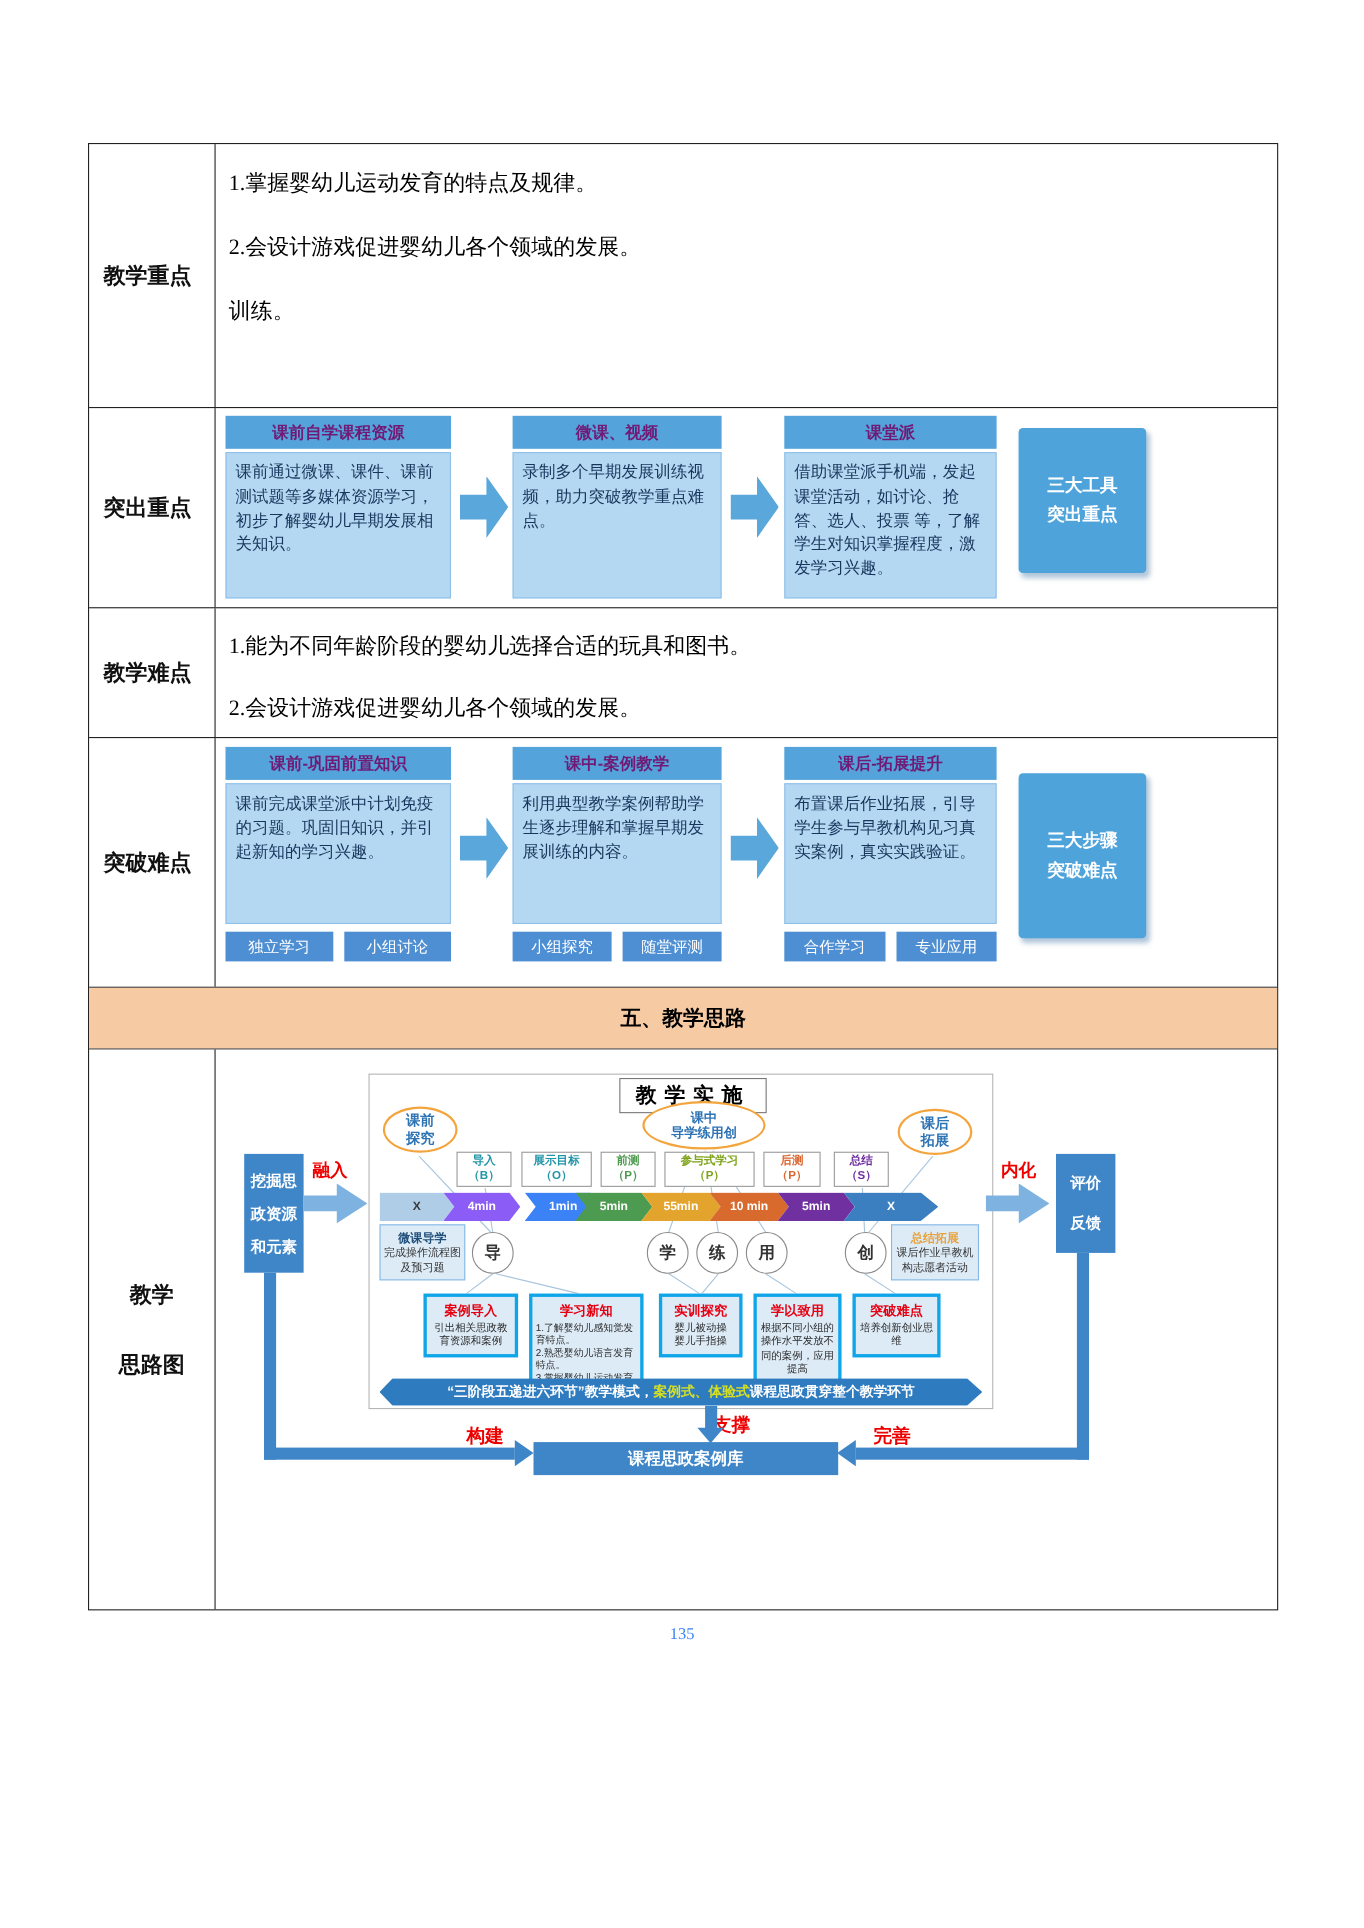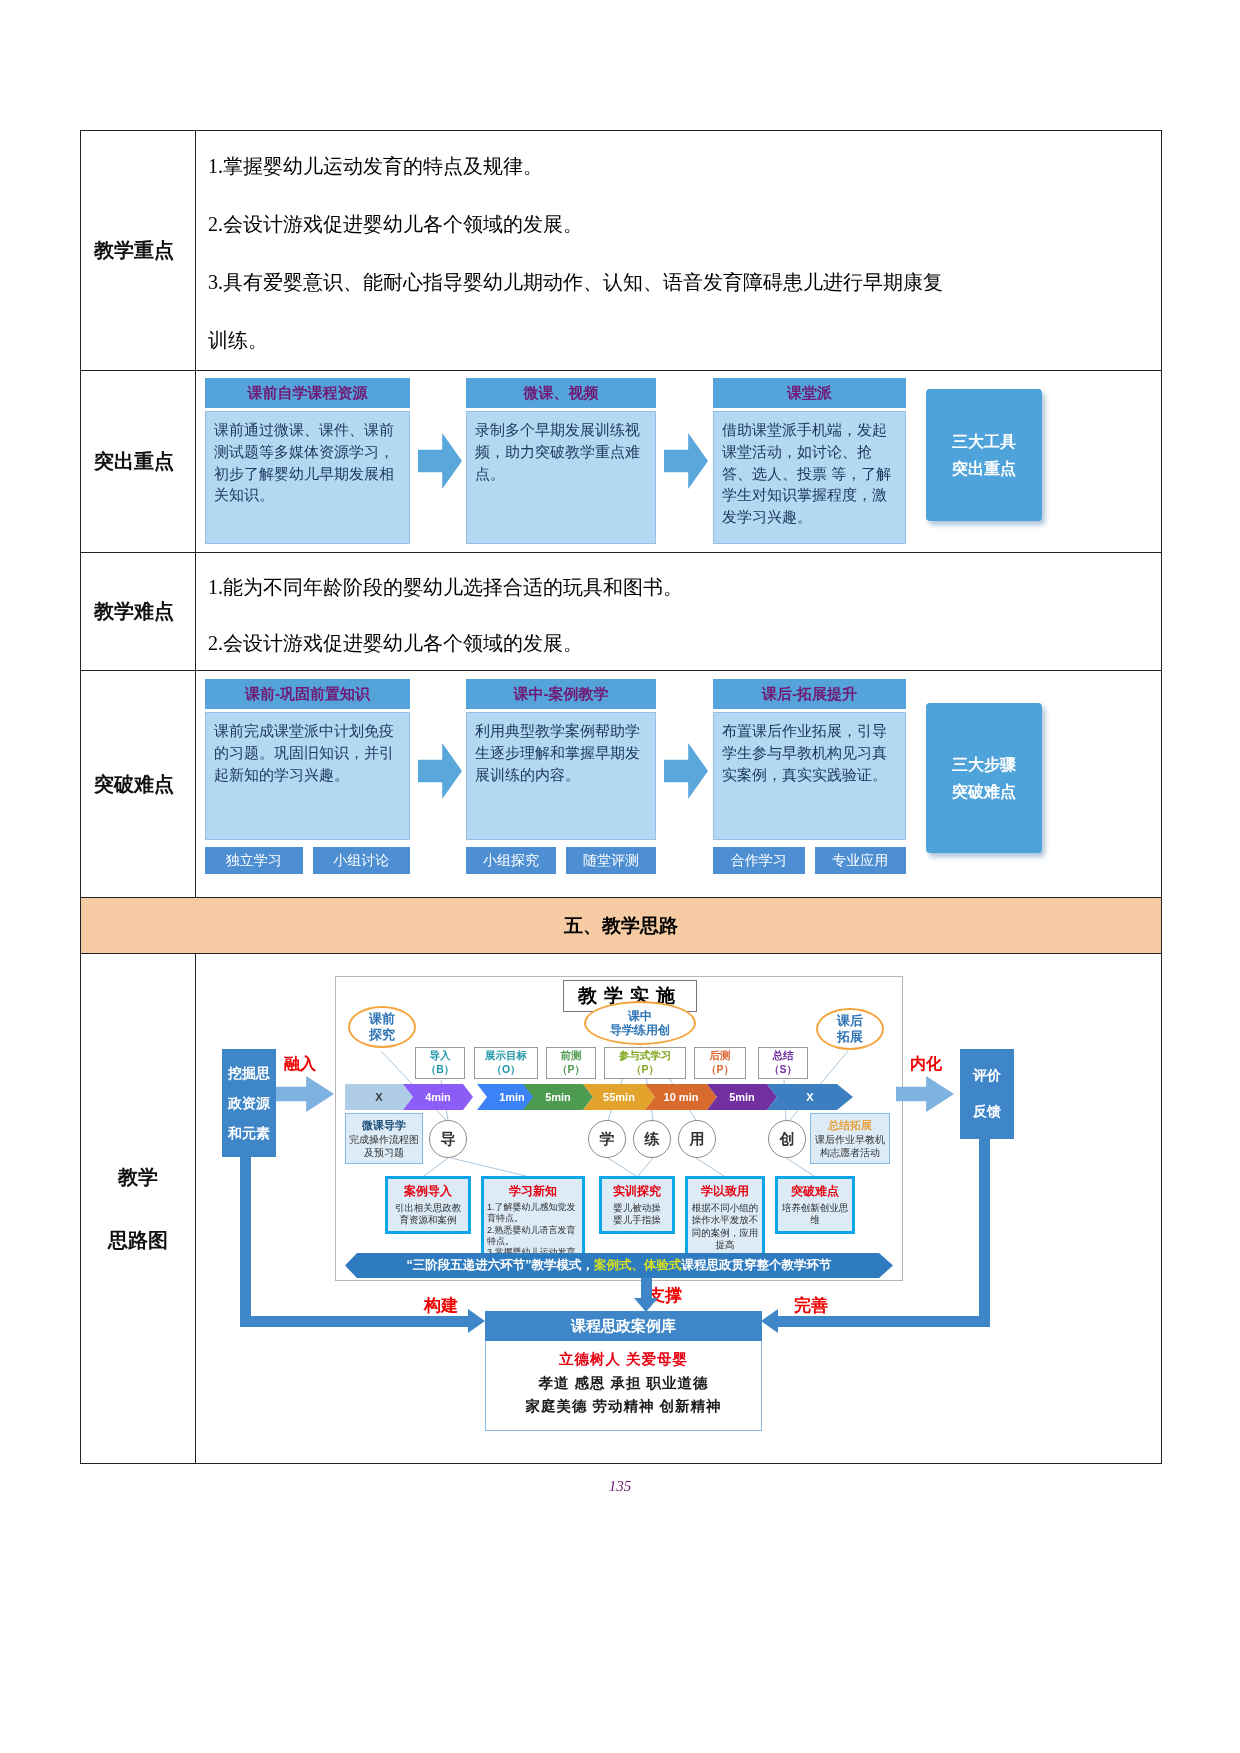--- a/index.html
+++ b/index.html
@@ -77,34 +77,33 @@
   .ah-right{position:absolute;width:0;height:0;border-top:12px solid transparent;border-bottom:12px solid transparent;border-left:17px solid #3E86C8;}
   .ah-left{position:absolute;width:0;height:0;border-top:12px solid transparent;border-bottom:12px solid transparent;border-right:17px solid #3E86C8;}
   .ah-down{position:absolute;width:0;height:0;border-left:12px solid transparent;border-right:12px solid transparent;border-top:14px solid #3E86C8;}
   .library{position:absolute;left:289px;top:357px;width:277px;}
   .library-h{height:30px;background:#3E86C8;color:#fff;font-size:15px;font-weight:bold;
           display:flex;align-items:center;justify-content:center;}
   .library-b{border:1px solid #86B9E6;border-top:none;background:#fff;padding:9px 6px 10px;text-align:center;}
   .lib-l1{color:#E60012;font-weight:bold;font-size:14.5px;margin-bottom:5px;letter-spacing:1px;}
   .lib-l2,.lib-l3{font-weight:bold;font-size:14.5px;color:#1a1a1a;margin-bottom:4px;letter-spacing:1px;}
   .page-num{position:absolute;left:0;right:0;top:1478px;text-align:center;
-          font-family:"Liberation Serif",serif;font-size:15px;color:#701a75;font-style:italic;}
+          font-family:"Liberation Serif",serif;font-size:15px;color:#3b82f6;}
 </style>
 </head>
 <body>
 
 <div class="page">
   <div class="doc-table">
 
     <div class="trow" style="height:240px">
       <div class="hcell">教学重点</div>
       <div class="ccell list-cell">
         <div class="fl-line h58">1.掌握婴幼儿运动发育的特点及规律。</div>
         <div class="fl-line h58">2.会设计游戏促进婴幼儿各个领域的发展。</div>
-        <div class="fl-line h58">3.具有爱婴意识、能耐心指导婴幼儿期动作、认知、语音发育障碍患儿进行早期康复</div>
         <div class="fl-line h58">训练。</div>
       </div>
     </div>
 
     <div class="trow" style="height:182px">
       <div class="hcell">突出重点</div>
       <div class="ccell">
         <div class="fbox" style="left:9px;top:7px;width:205px">
           <div class="fbox-h">课前自学课程资源</div>
           <div class="fbox-b" style="height:133px">课前通过微课、课件、课前测试题等多媒体资源学习，初步了解婴幼儿早期发展相关知识。</div>
@@ -294,25 +293,20 @@
 
           <div class="conn" style="left:783px;top:185px;width:11px;height:188px"></div>
           <div class="conn" style="left:582px;top:362px;width:212px;height:11px"></div>
           <div class="ah-left" style="left:565px;top:355px"></div>
 
           <div class="conn" style="left:445px;top:324px;width:11px;height:22px"></div>
           <div class="ah-down" style="left:438px;top:344px"></div>
 
           <div class="library">
             <div class="library-h">课程思政案例库</div>
-            <div class="library-b">
-              <div class="lib-l1">立德树人 关爱母婴</div>
-              <div class="lib-l2">孝道 感恩 承担 职业道德</div>
-              <div class="lib-l3">家庭美德 劳动精神 创新精神</div>
-            </div>
           </div>
 
         </div>
       </div>
     </div>
 
   </div>
 
   <div class="page-num">135</div>
 </div>

